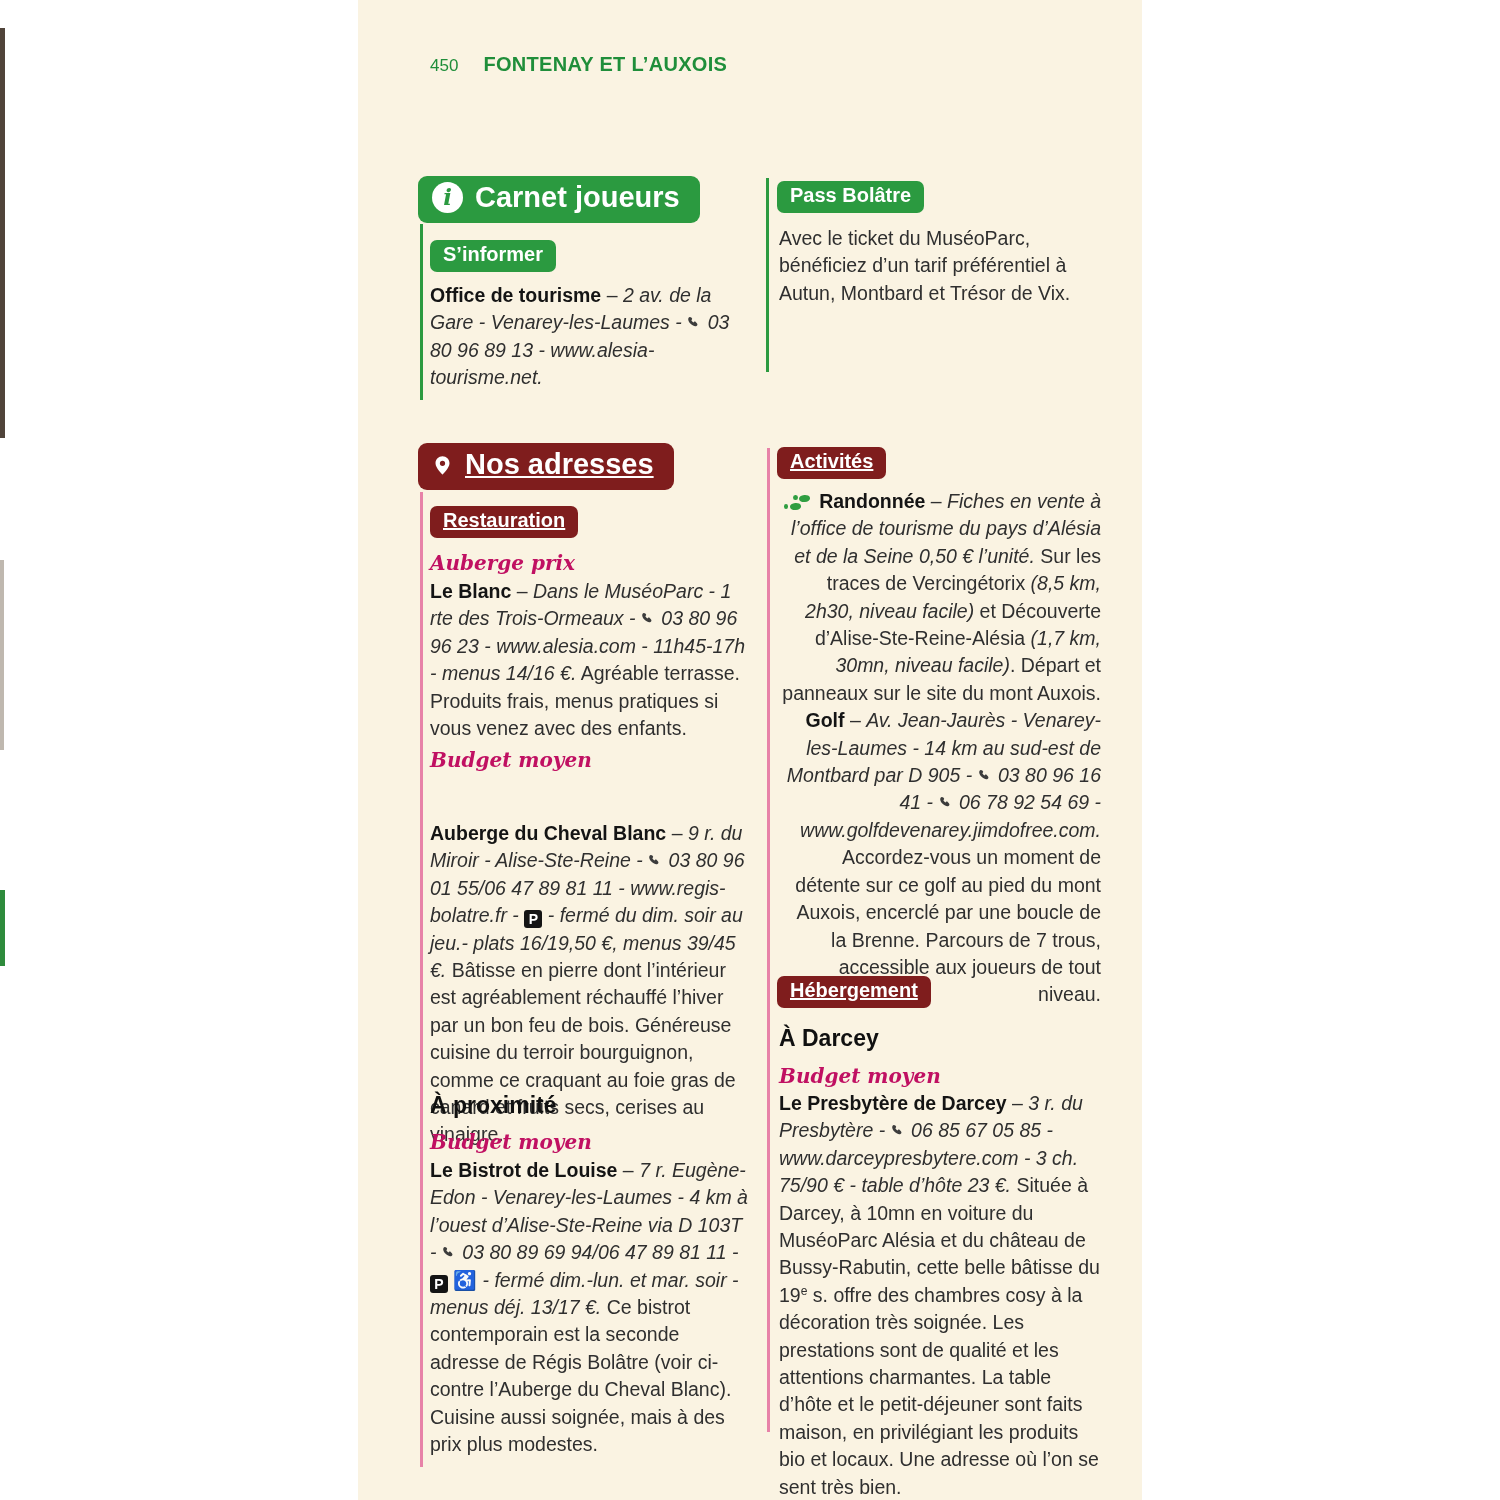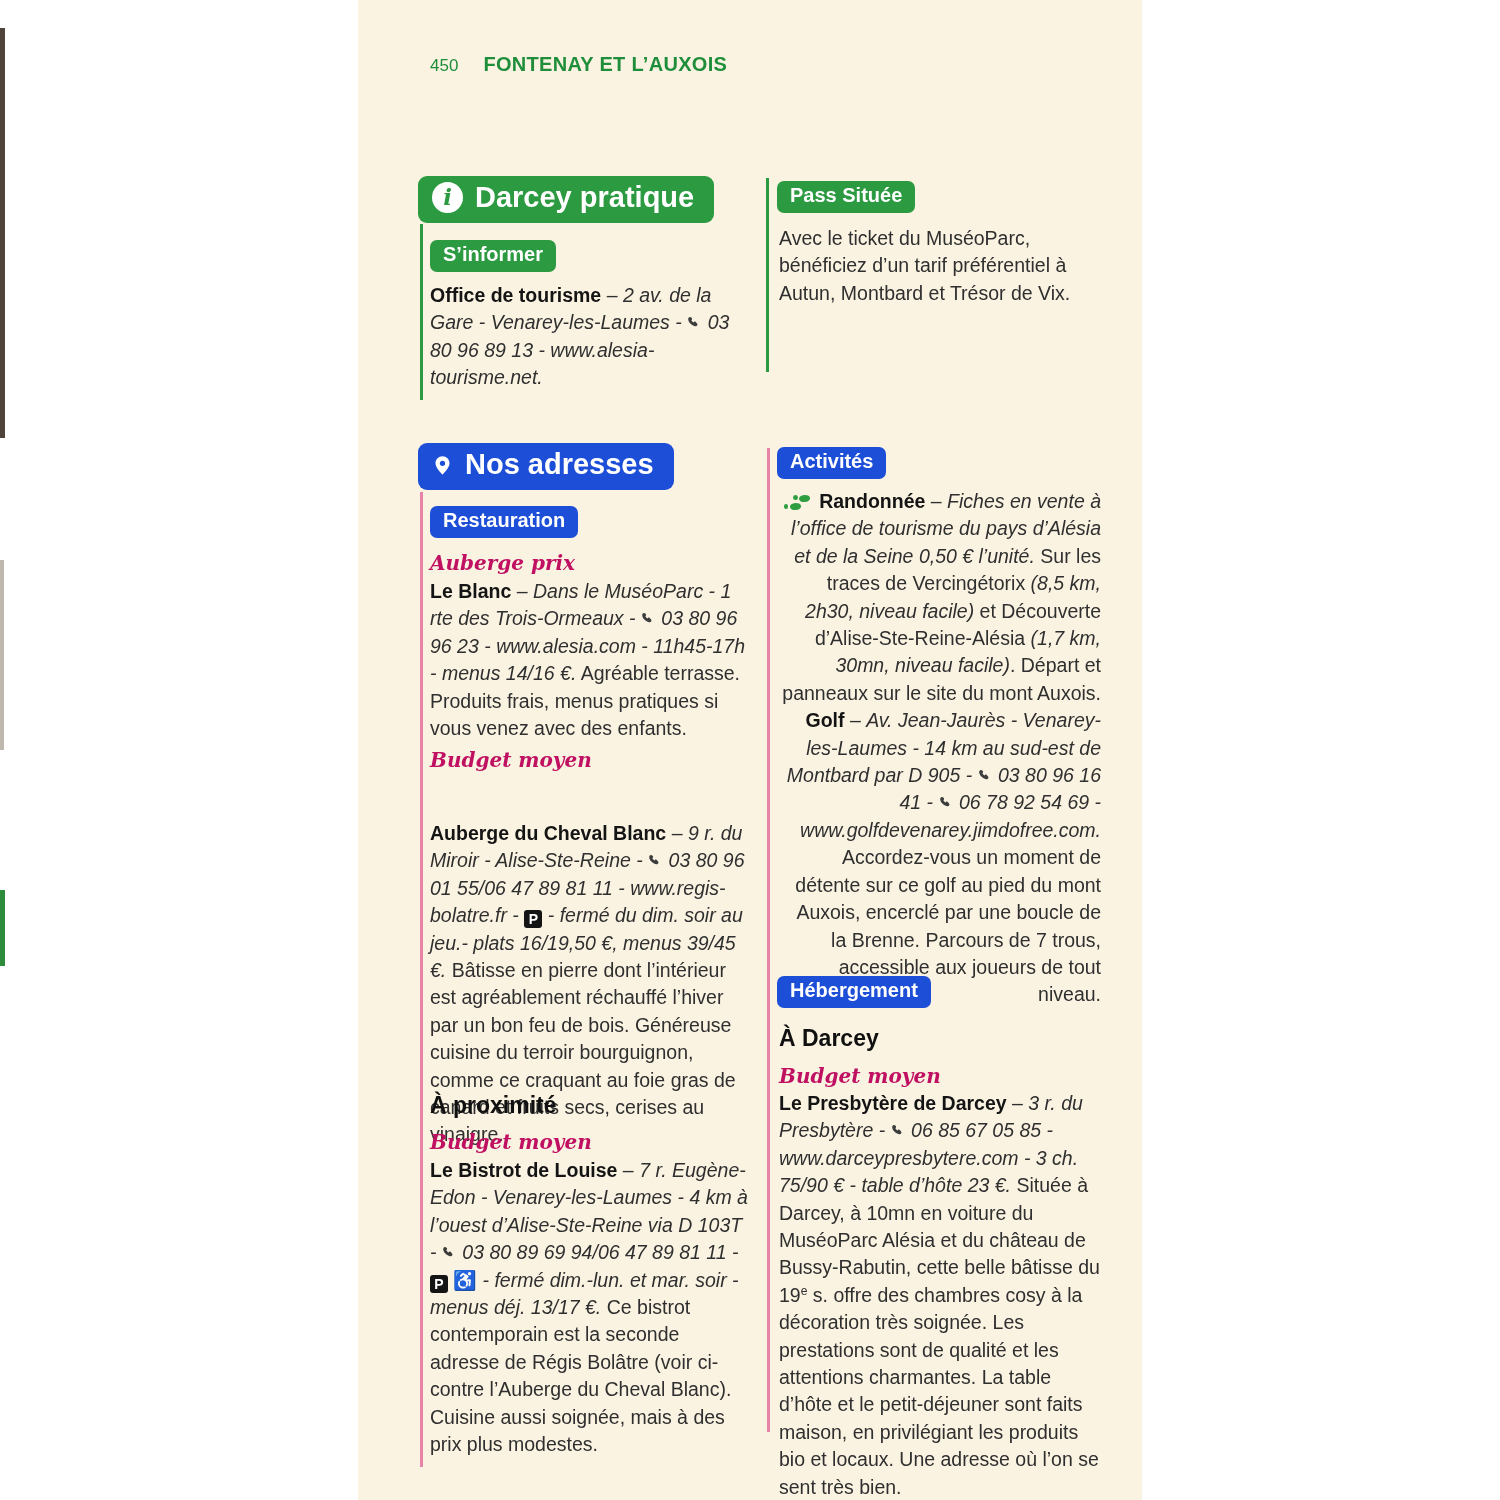--- a/index.html
+++ b/index.html
@@ -18,21 +18,21 @@
 
   
   .pghead{position:absolute;left:430px;top:53px;display:flex;align-items:baseline;gap:25px;}
   .pgnum{font-size:17px;color:#1f8e3a;}
   .pgtitle{font-size:20px;font-weight:bold;color:#1f8e3a;letter-spacing:.3px;}
 
   
   .box-lg{position:absolute;display:inline-flex;align-items:center;gap:12px;
     border-radius:9px;padding:5px 20px 9px 14px;color:#fff;font-weight:bold;font-size:29px;}
   .bg-green{background:#2b9a40;}
-  .bg-pink{background:#1d4ed8;}
+  .bg-pink{background:#7f1d1d;text-decoration:underline;}
 
   
   .box-sm{position:absolute;display:inline-block;border-radius:7px;
     padding:3px 13px 6px;color:#fff;font-weight:bold;font-size:20px;}
 
   
   .vrule{position:absolute;width:2.5px;}
   .green-rule{background:#2b9a40;}
   .pink-rule{background:rgba(212,17,110,.5);}
 
@@ -109,30 +109,30 @@
 
   <header class="pghead">
     <span class="pgnum">450</span>
     <span class="pgtitle">FONTENAY ET L’AUXOIS</span>
   </header>
 
   <div class="box-lg bg-green pos-carnet">
     <span class="icon-info">
         <span class="ii">i</span>
       </span>
-    <span>Darcey pratique</span>
+    <span>Carnet joueurs</span>
   </div>
   <div class="vrule green-rule pos-gr1"></div>
   <div class="box-sm bg-green pos-sinformer">S’informer</div>
   <p class="body pos-office"><span class="s-b">Office de tourisme</span><span class="s-r"> – </span><span class="s-i">2 av. de la Gare - Venarey-les-Laumes - </span><span class="icn icn-phone"><svg viewBox="0 0 24 24" width="15" height="15" fill="#3c3c3c" aria-hidden="true">
           <path d="M6.8 2.4 C5.4 1 3.2 1.3 2.3 3 c-1 2-.2 5.9 3.4 9.5 3.6 3.6 7.5 4.4 9.5 3.4 1.7-.9 2-3.1.6-4.5 l-1.9-1.9 c-.8-.8-2.1-.8-2.8 0 l-.7.7 c-1.3-.7-2.8-2.2-3.5-3.5 l.7-.7 c.8-.8.8-2.1 0-2.8 z"></path>
         </svg></span><span class="s-i"> 03 80 96 89 13 - www.alesia-tourisme.net.</span></p>
 
   <div class="vrule green-rule pos-gr2"></div>
-  <div class="box-sm bg-green pos-pass">Pass Située</div>
+  <div class="box-sm bg-green pos-pass">Pass Bolâtre</div>
   <p class="body pos-passtext">Avec le ticket du MuséoParc, bénéficiez d’un tarif préférentiel à Autun, Montbard et Trésor de Vix.</p>
 
   <div class="box-lg bg-pink pos-nosadr">
     <span class="icon-pin">
       <svg viewBox="0 0 24 24" width="21" height="27" aria-hidden="true">
           <path fill="#ffffff" d="M12 1.5 C7.6 1.5 4 5.1 4 9.5 c0 5.6 8 13 8 13 s8-7.4 8-13 c0-4.4-3.6-8-8-8 z m0 11 a3 3 0 1 1 0-6 a3 3 0 0 1 0 6 z"></path>
         </svg>
     </span>
     <span>Nos adresses</span>
   </div>

